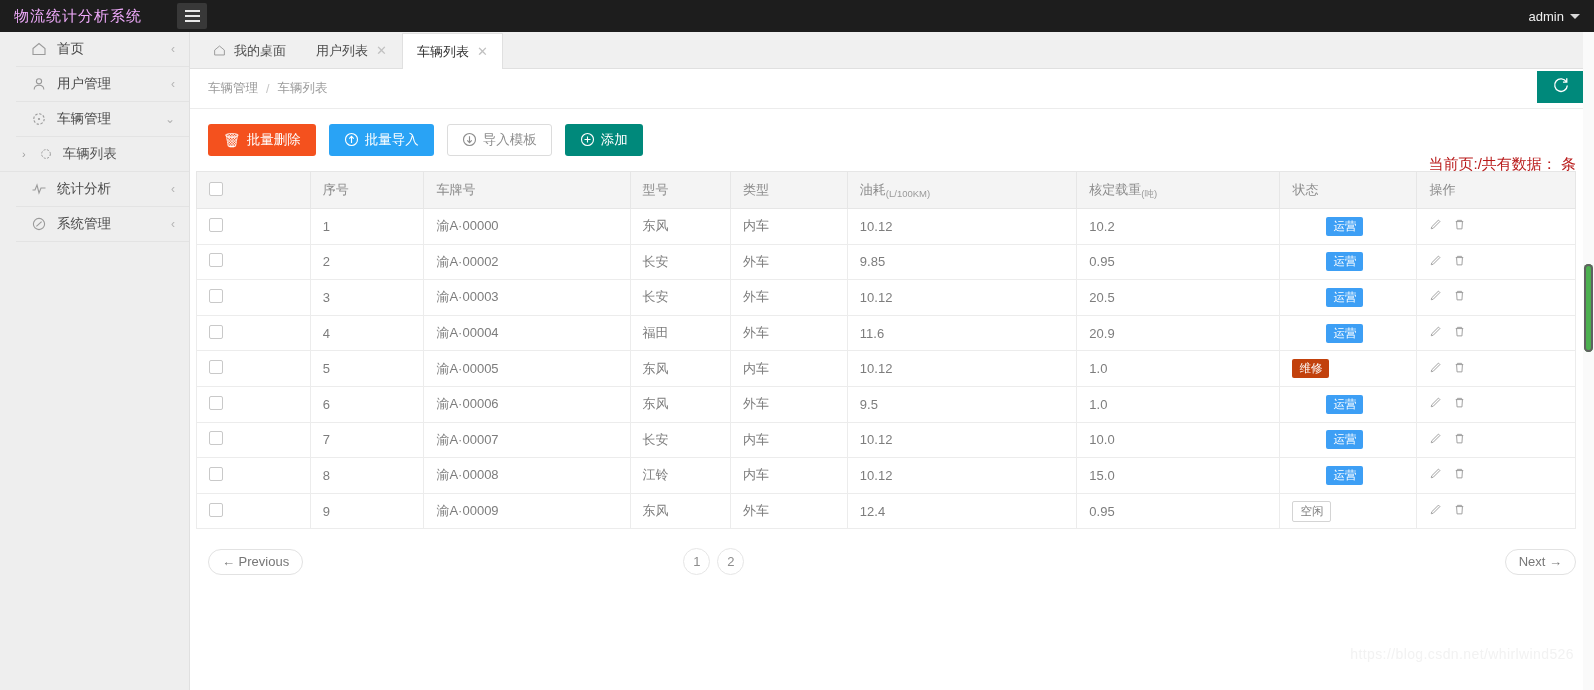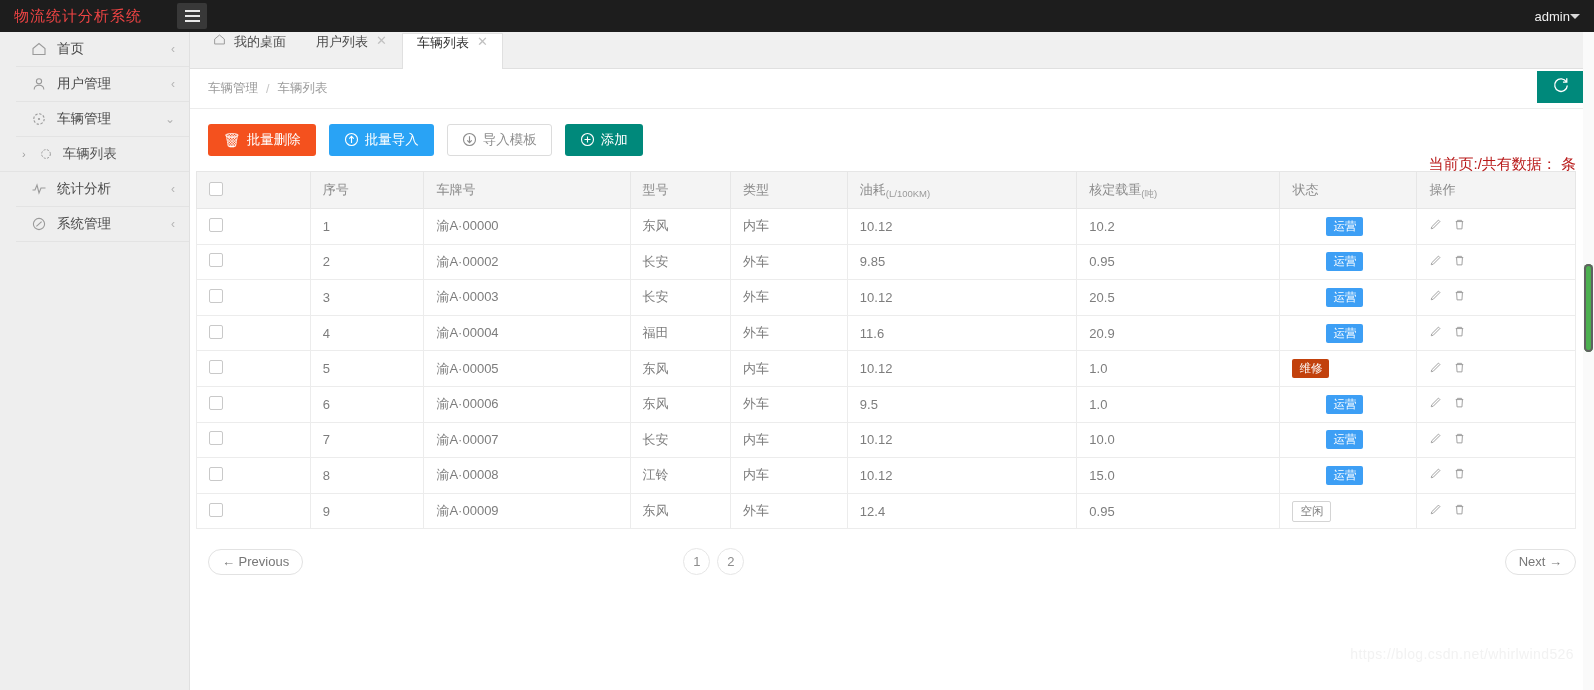--- a/index.html
+++ b/index.html
@@ -9,33 +9,33 @@
     background: #fff; overflow: hidden;
   }
   body { position: relative; }
 
   
   .topbar {
     position: absolute; left: 0; top: 0; width: 1594px; height: 32px;
     background: #1d1d1d; display: flex; align-items: center;
   }
   .brand {
-    color: #ef4444; font-size: 15px; padding-left: 14px;
+    color: #f0abfc; font-size: 15px; padding-left: 14px;
     letter-spacing: 1px; white-space: nowrap;
   }
   .hamburger {
     width: 30px; height: 26px; margin-left: 35px;
     background: #383838; border-radius: 2px;
     display: flex; flex-direction: column; justify-content: center;
     align-items: center; gap: 3px; cursor: pointer;
   }
   .hamburger i { display:block; width: 15px; height: 2px; background: #e8e8e8; }
   .topbar-right {
     margin-left: auto; padding-right: 14px; color: #efefef;
-    font-size: 13px; display: flex; align-items: center; cursor: pointer;
+    font-size: 13px; display: flex; align-items: center; gap: 6px; cursor: pointer;
   }
   .caret-down {
     width: 0; height: 0; border-left: 5px solid transparent;
     border-right: 5px solid transparent; border-top: 5px solid #d8d8d8;
   }
 
   
   .sidebar {
     position: absolute; left: 0; top: 32px; width: 190px; height: 658px;
     background: #eeeeee; border-right: 1px solid #e0e0e0;
@@ -67,21 +67,21 @@
     position: absolute; left: 190px; top: 32px;
     width: 1404px; height: 658px; background: #ffffff;
   }
 
   
   .tabbar {
     height: 37px; background: #f0f0f0; border-bottom: 1px solid #e0e0e0;
     display: flex; align-items: flex-end; padding-left: 8px;
   }
   .tab {
-    height: 36px; display: flex; gap: 8px;
+    height: 36px; display: flex; align-items: center; gap: 8px;
     padding: 0 14px; font-size: 13px; color: #4d4d4d; cursor: pointer;
     border: 1px solid transparent; border-bottom: none;
   }
   .tab.active {
     background: #ffffff; border-color: #e0e0e0; color: #333;
     position: relative; top: 1px;
   }
   .tab .tab-close { color: #c0c0c0; font-size: 13px; cursor: pointer; }
   .home-ico { color:#9a9a9a; display:inline-flex; }
 

